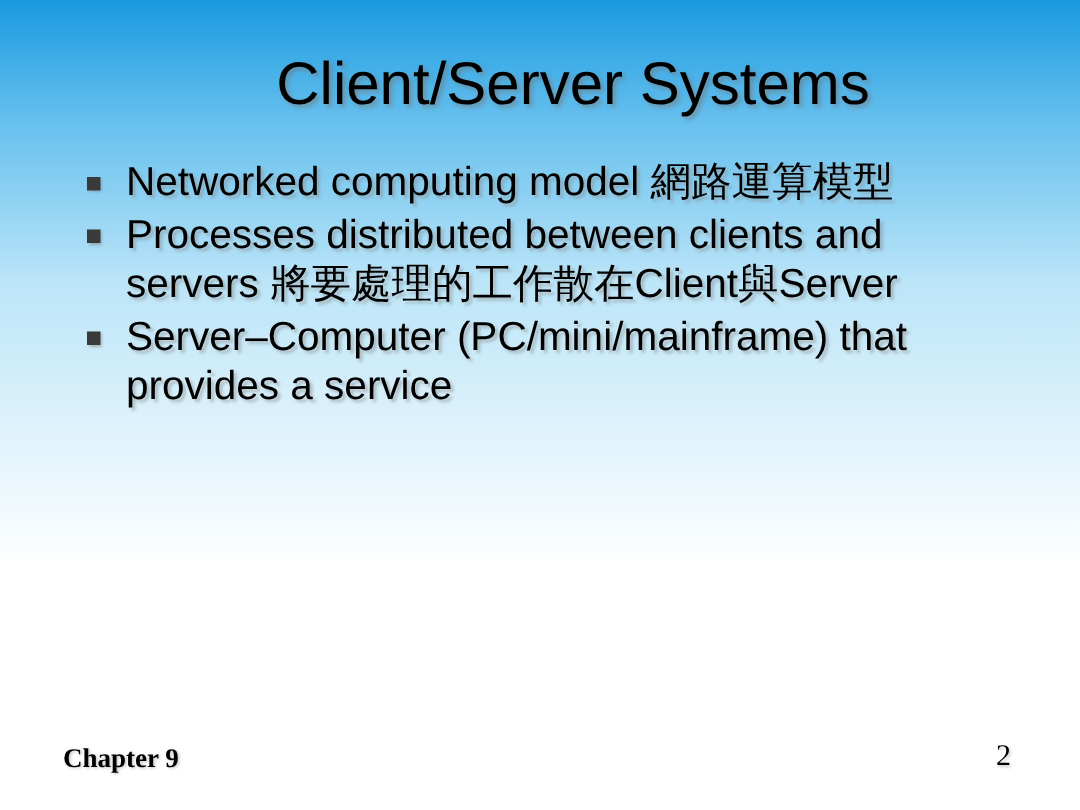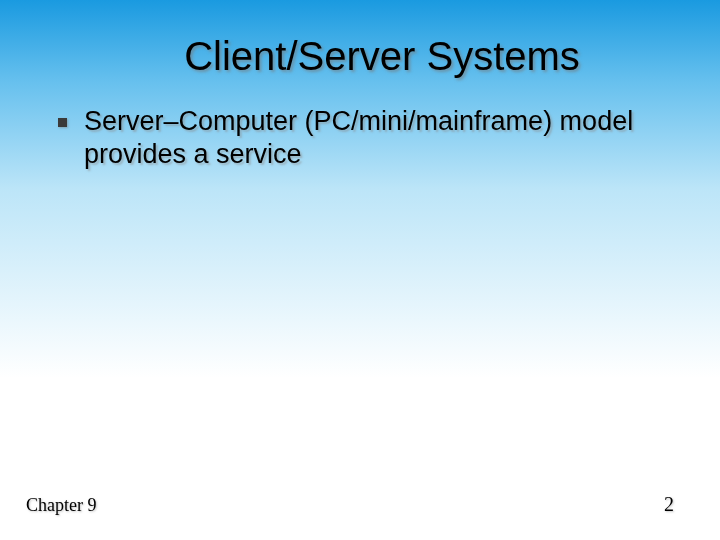--- a/index.html
+++ b/index.html
@@ -50,42 +50,45 @@
     position: absolute;
     left: 8px;
     top: 13px;
     width: 9px;
     height: 9px;
     background: #3a3a3a;
     box-shadow: 1px 1px 2px rgba(120,120,120,0.5);
   }
   .footer-left {
     position: absolute;
-    left: 26px;
+    left: 42px;
     bottom: 24px;
     font-family: "Times New Roman", serif;
     font-size: 18px;
     color: #000;
     text-shadow: 1px 1px 2px rgba(140,140,140,0.5);
+    font-weight: bold;
   }
   .footer-right {
     position: absolute;
     right: 46px;
     bottom: 24px;
     font-family: "Times New Roman", serif;
     font-size: 20px;
     color: #000;
     text-shadow: 1px 1px 2px rgba(140,140,140,0.5);
   }
 </style>
 </head>
 <body>
 
 <div class="slide">
   <div class="title">Client/Server Systems</div>
   <div class="content">
     <ul class="bullets">
-      <li>Server–Computer (PC/mini/mainframe) model provides a service</li>
+      <li>Networked computing model 網路運算模型</li>
+      <li>Processes distributed between clients and servers 將要處理的工作散在Client與Server</li>
+      <li>Server–Computer (PC/mini/mainframe) that provides a service</li>
     </ul>
   </div>
   <div class="footer-left">Chapter 9</div>
   <div class="footer-right">2</div>
 </div>
 
 </body></html>

